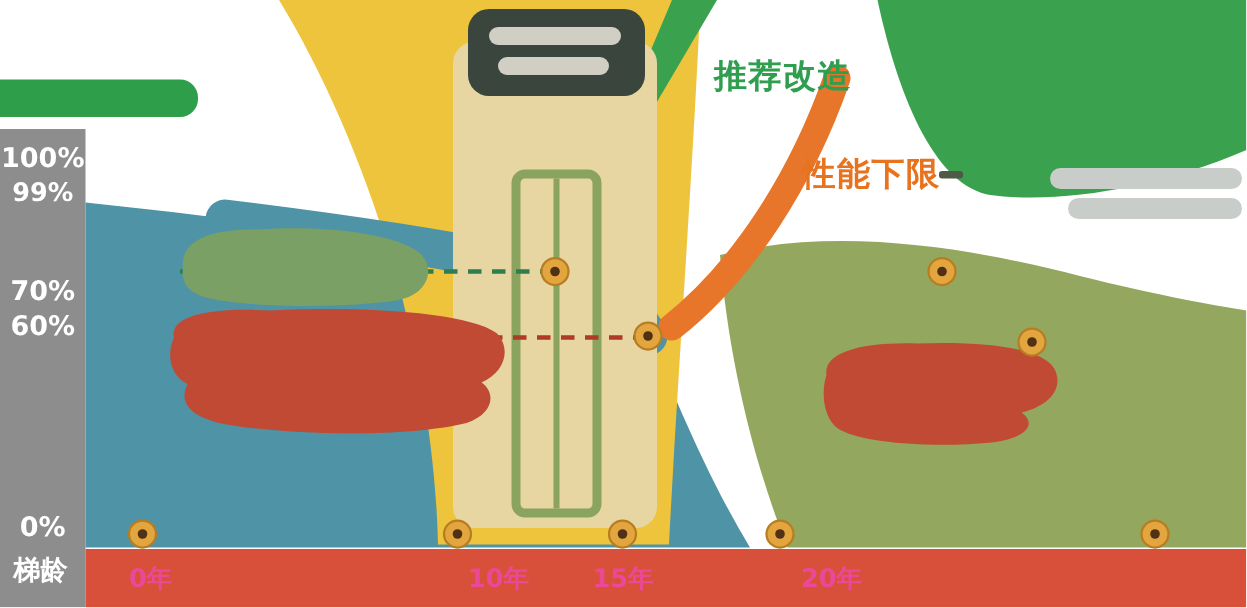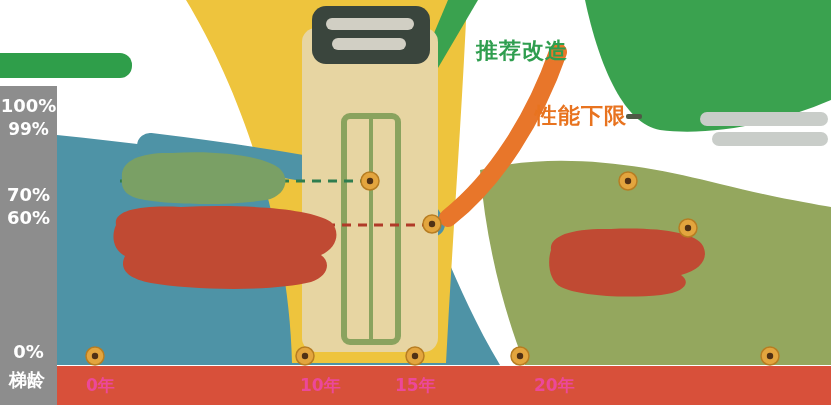--- a/index.html
+++ b/index.html
@@ -106,21 +106,21 @@
   <div class="y-axis-bar"></div>
   <div class="y-label" style="top:96px;">100%</div>
   <div class="y-label small" style="top:119px;">99%</div>
   <div class="y-label" style="top:185px;">70%</div>
   <div class="y-label" style="top:208px;">60%</div>
   <div class="y-label" style="top:342px;">0%</div>
   <div class="y-axis-title" style="top:368px;">梯龄</div>
 
   <div class="x-axis-bar"></div>
   <div class="x-label" style="left:86px;">0年</div>
-  <div class="x-label" style="left:300px;">10年</div>
+  <div class="x-label" style="left:312px;">10年</div>
   <div class="x-label" style="left:395px;">15年</div>
   <div class="x-label" style="left:534px;">20年</div>
 
   <div class="ann ann-green" style="left:476px;top:36px;">推荐改造</div>
   <div class="ann ann-orange" style="left:535px;top:101px;">性能下限</div>
   <div class="ann-dash" style="left:626px;top:114px;"></div>
 
 </div>
 
 </body></html>

